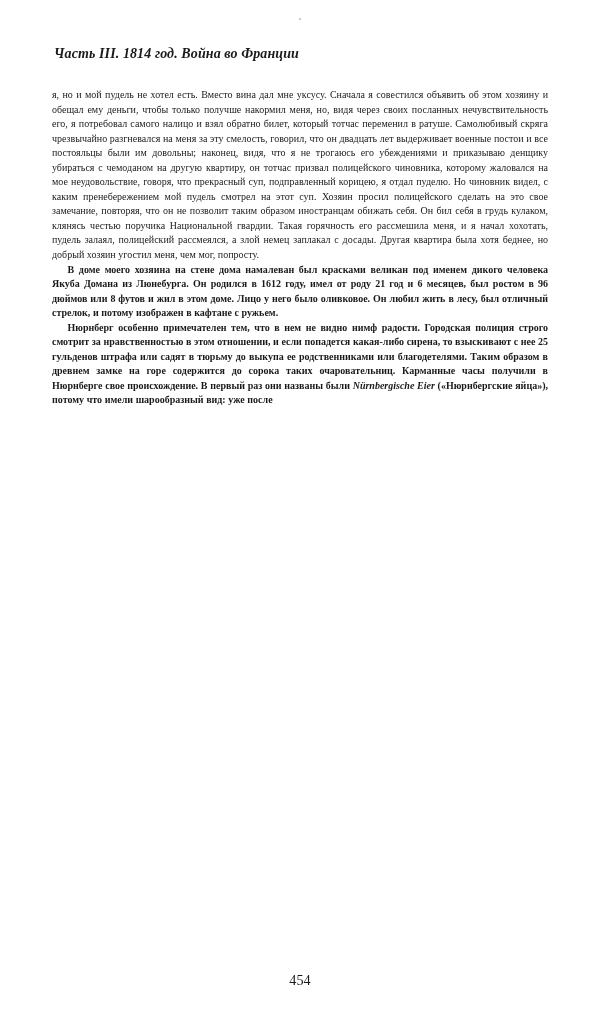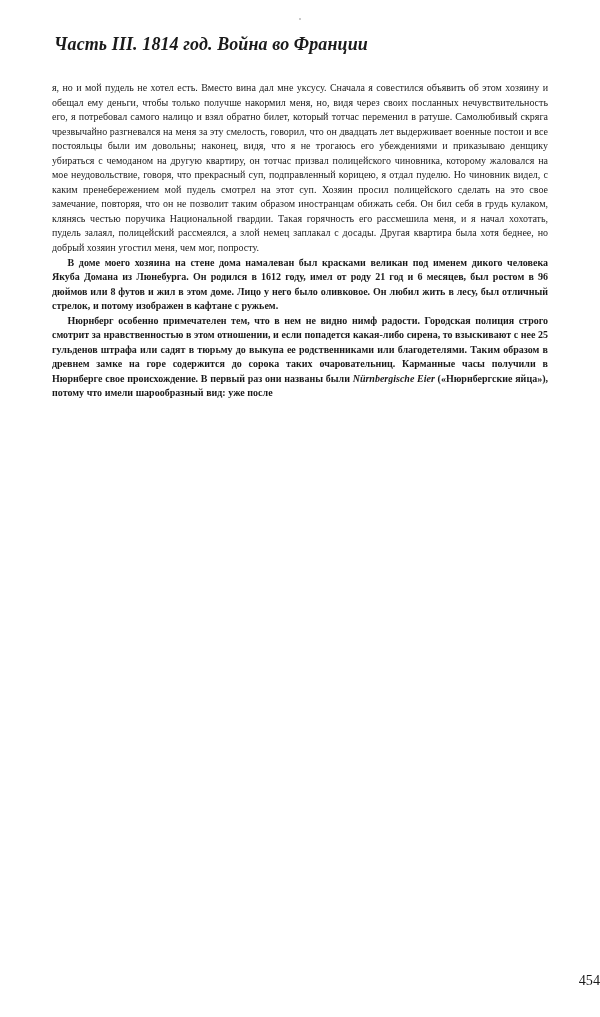--- a/index.html
+++ b/index.html
@@ -17,25 +17,25 @@
   }
   .page {
     position: absolute;
     left: 0; top: 0;
     width: 600px;
     height: 1017px;
     box-sizing: border-box;
     padding: 30px 52px 0 52px;
   }
   .running-head {
-    font-size: 18px;
+    font-size: 14px;
     font-style: italic;
     font-weight: bold;
     letter-spacing: 0.1px;
-    margin: 0 0 0 2px;
+    margin: 12px 0 0 2px;
     padding-top: 4px;
     white-space: nowrap;
   }
   .body-text {
     margin-top: 26px;
     font-size: 10px;
     line-height: 1.455;
     text-align: justify;
     text-justify: inter-word;
     -webkit-hyphens: manual;
@@ -51,21 +51,21 @@
     font-weight: bold;
   }
   .body-text i {
     font-style: italic;
   }
   .folio {
     position: absolute;
     left: 0;
     right: 0;
     bottom: 28px;
-    text-align: right;
+    text-align: center;
     font-size: 14.2px;
   }
   .top-dot {
     position: absolute;
     left: 299px;
     top: 18px;
     width: 2px;
     height: 2px;
     background: #b9b9b9;
     border-radius: 50%;

